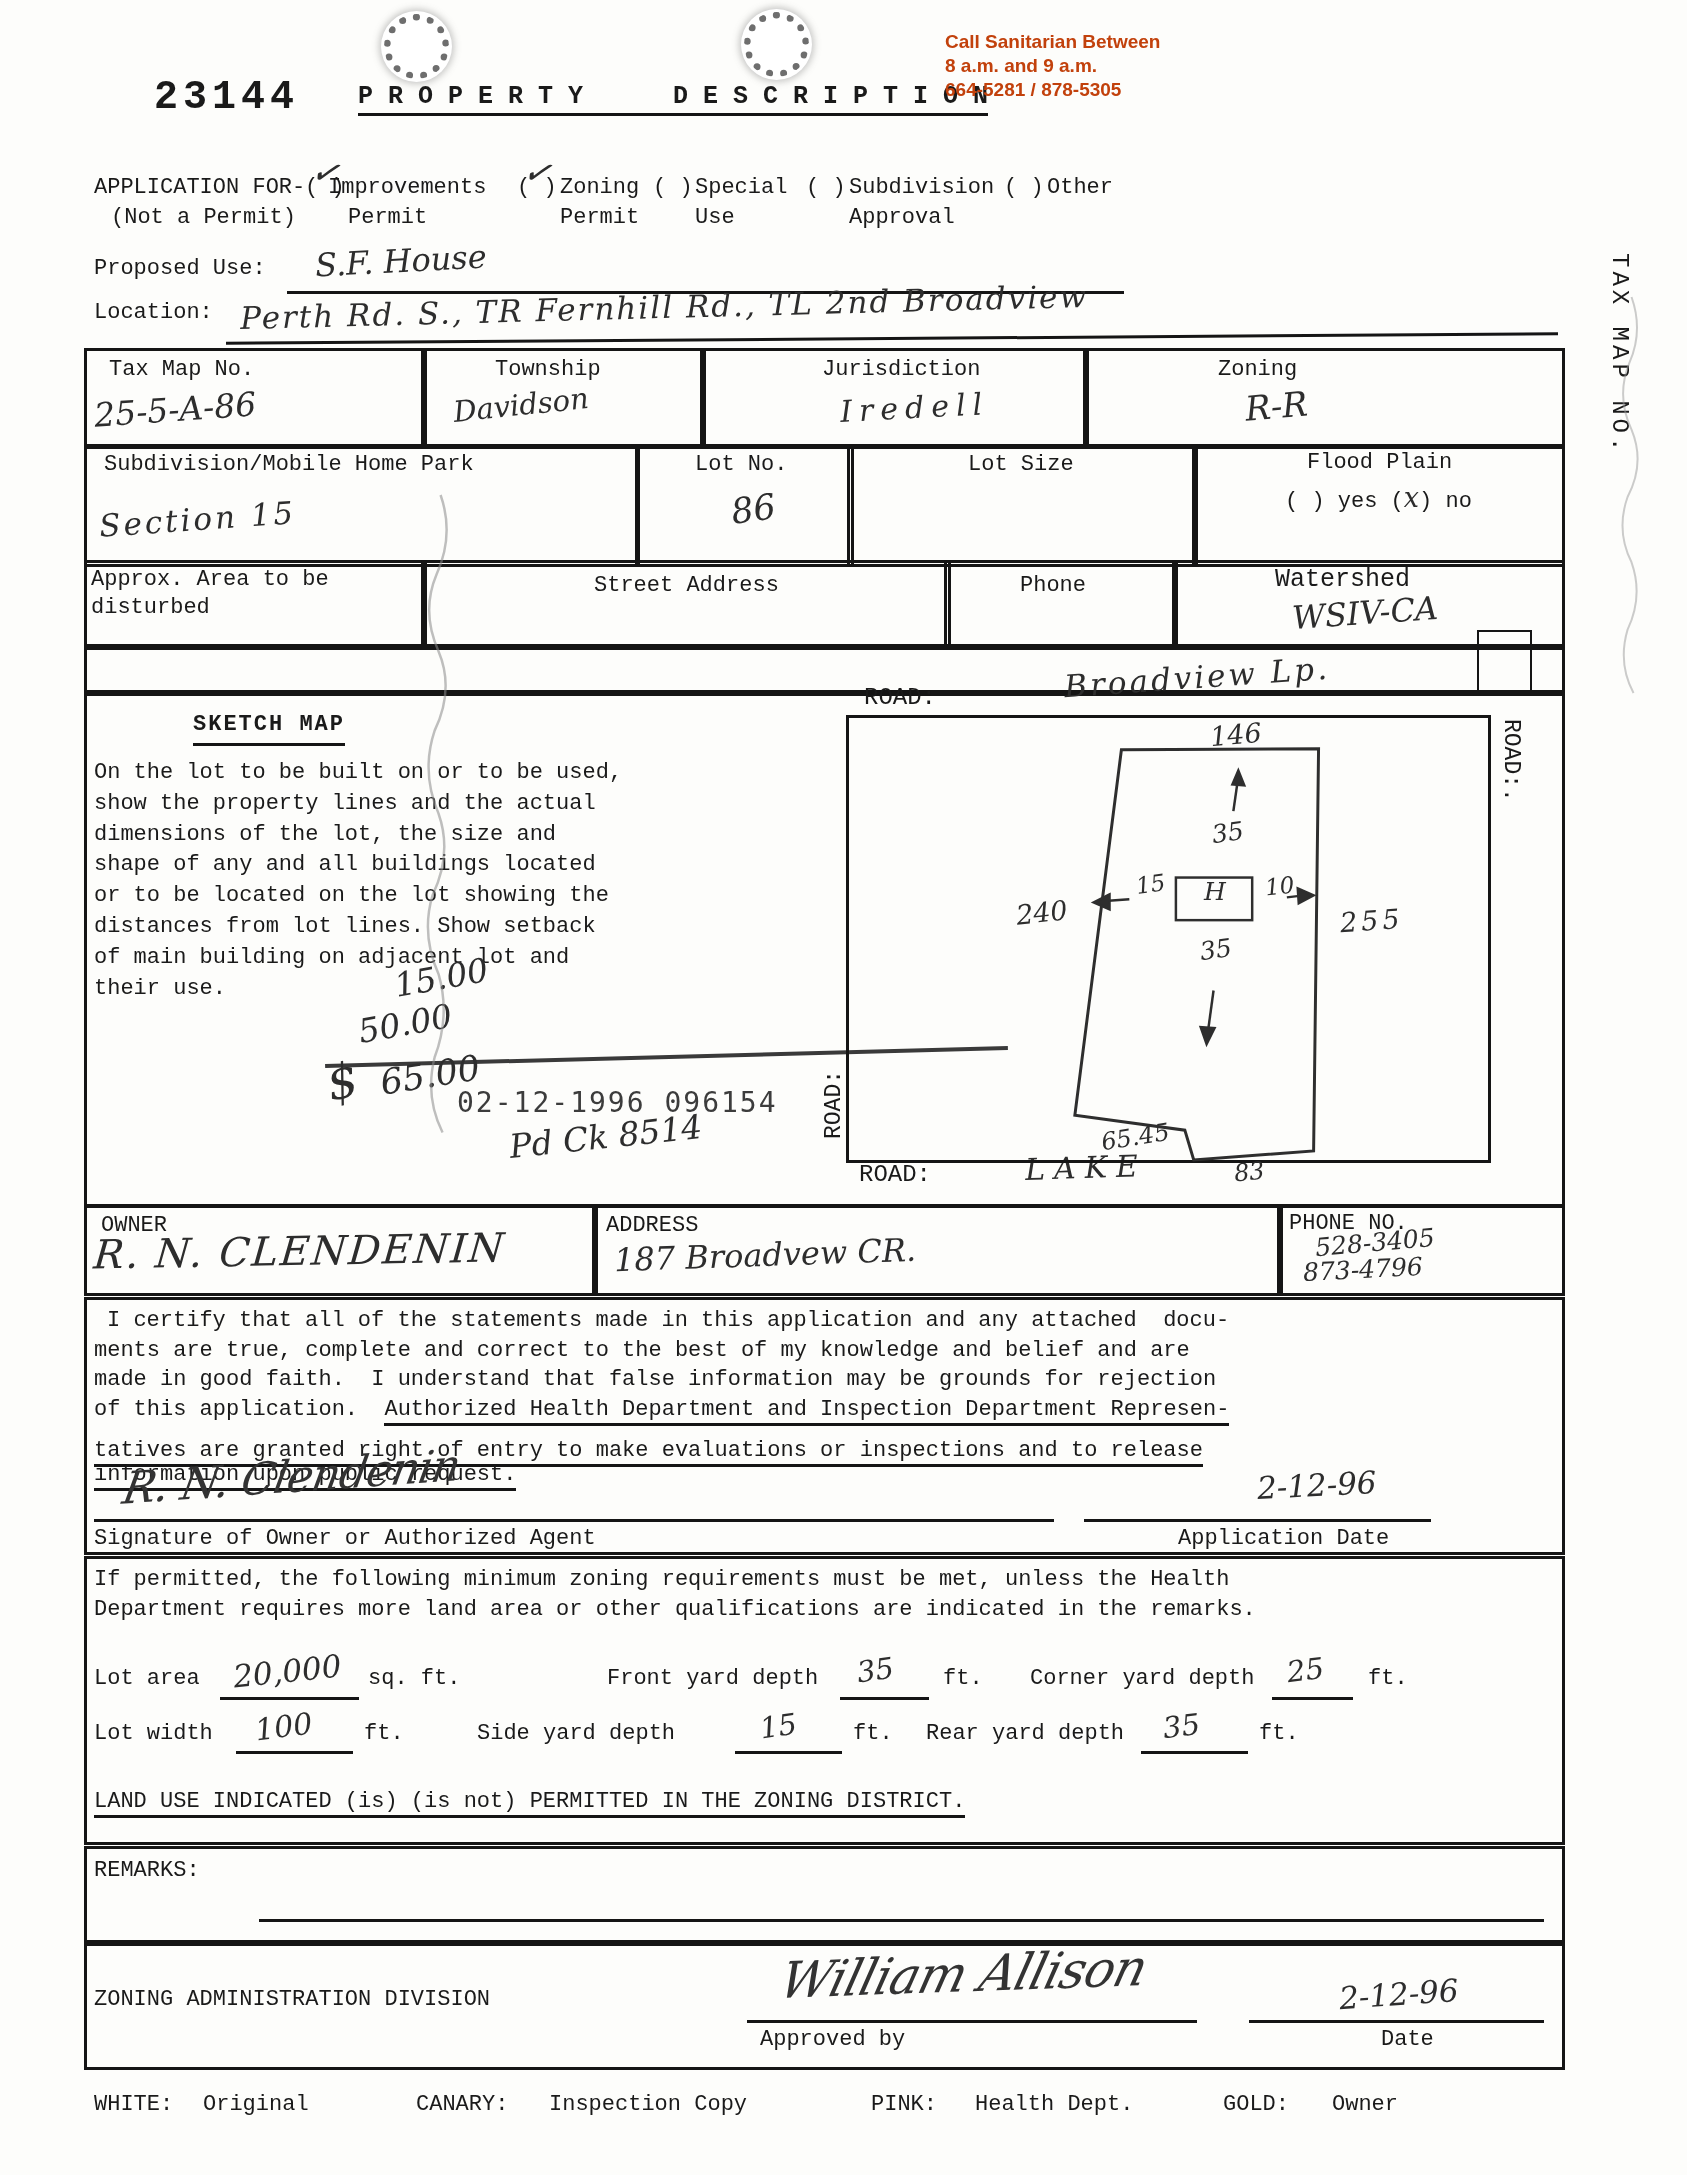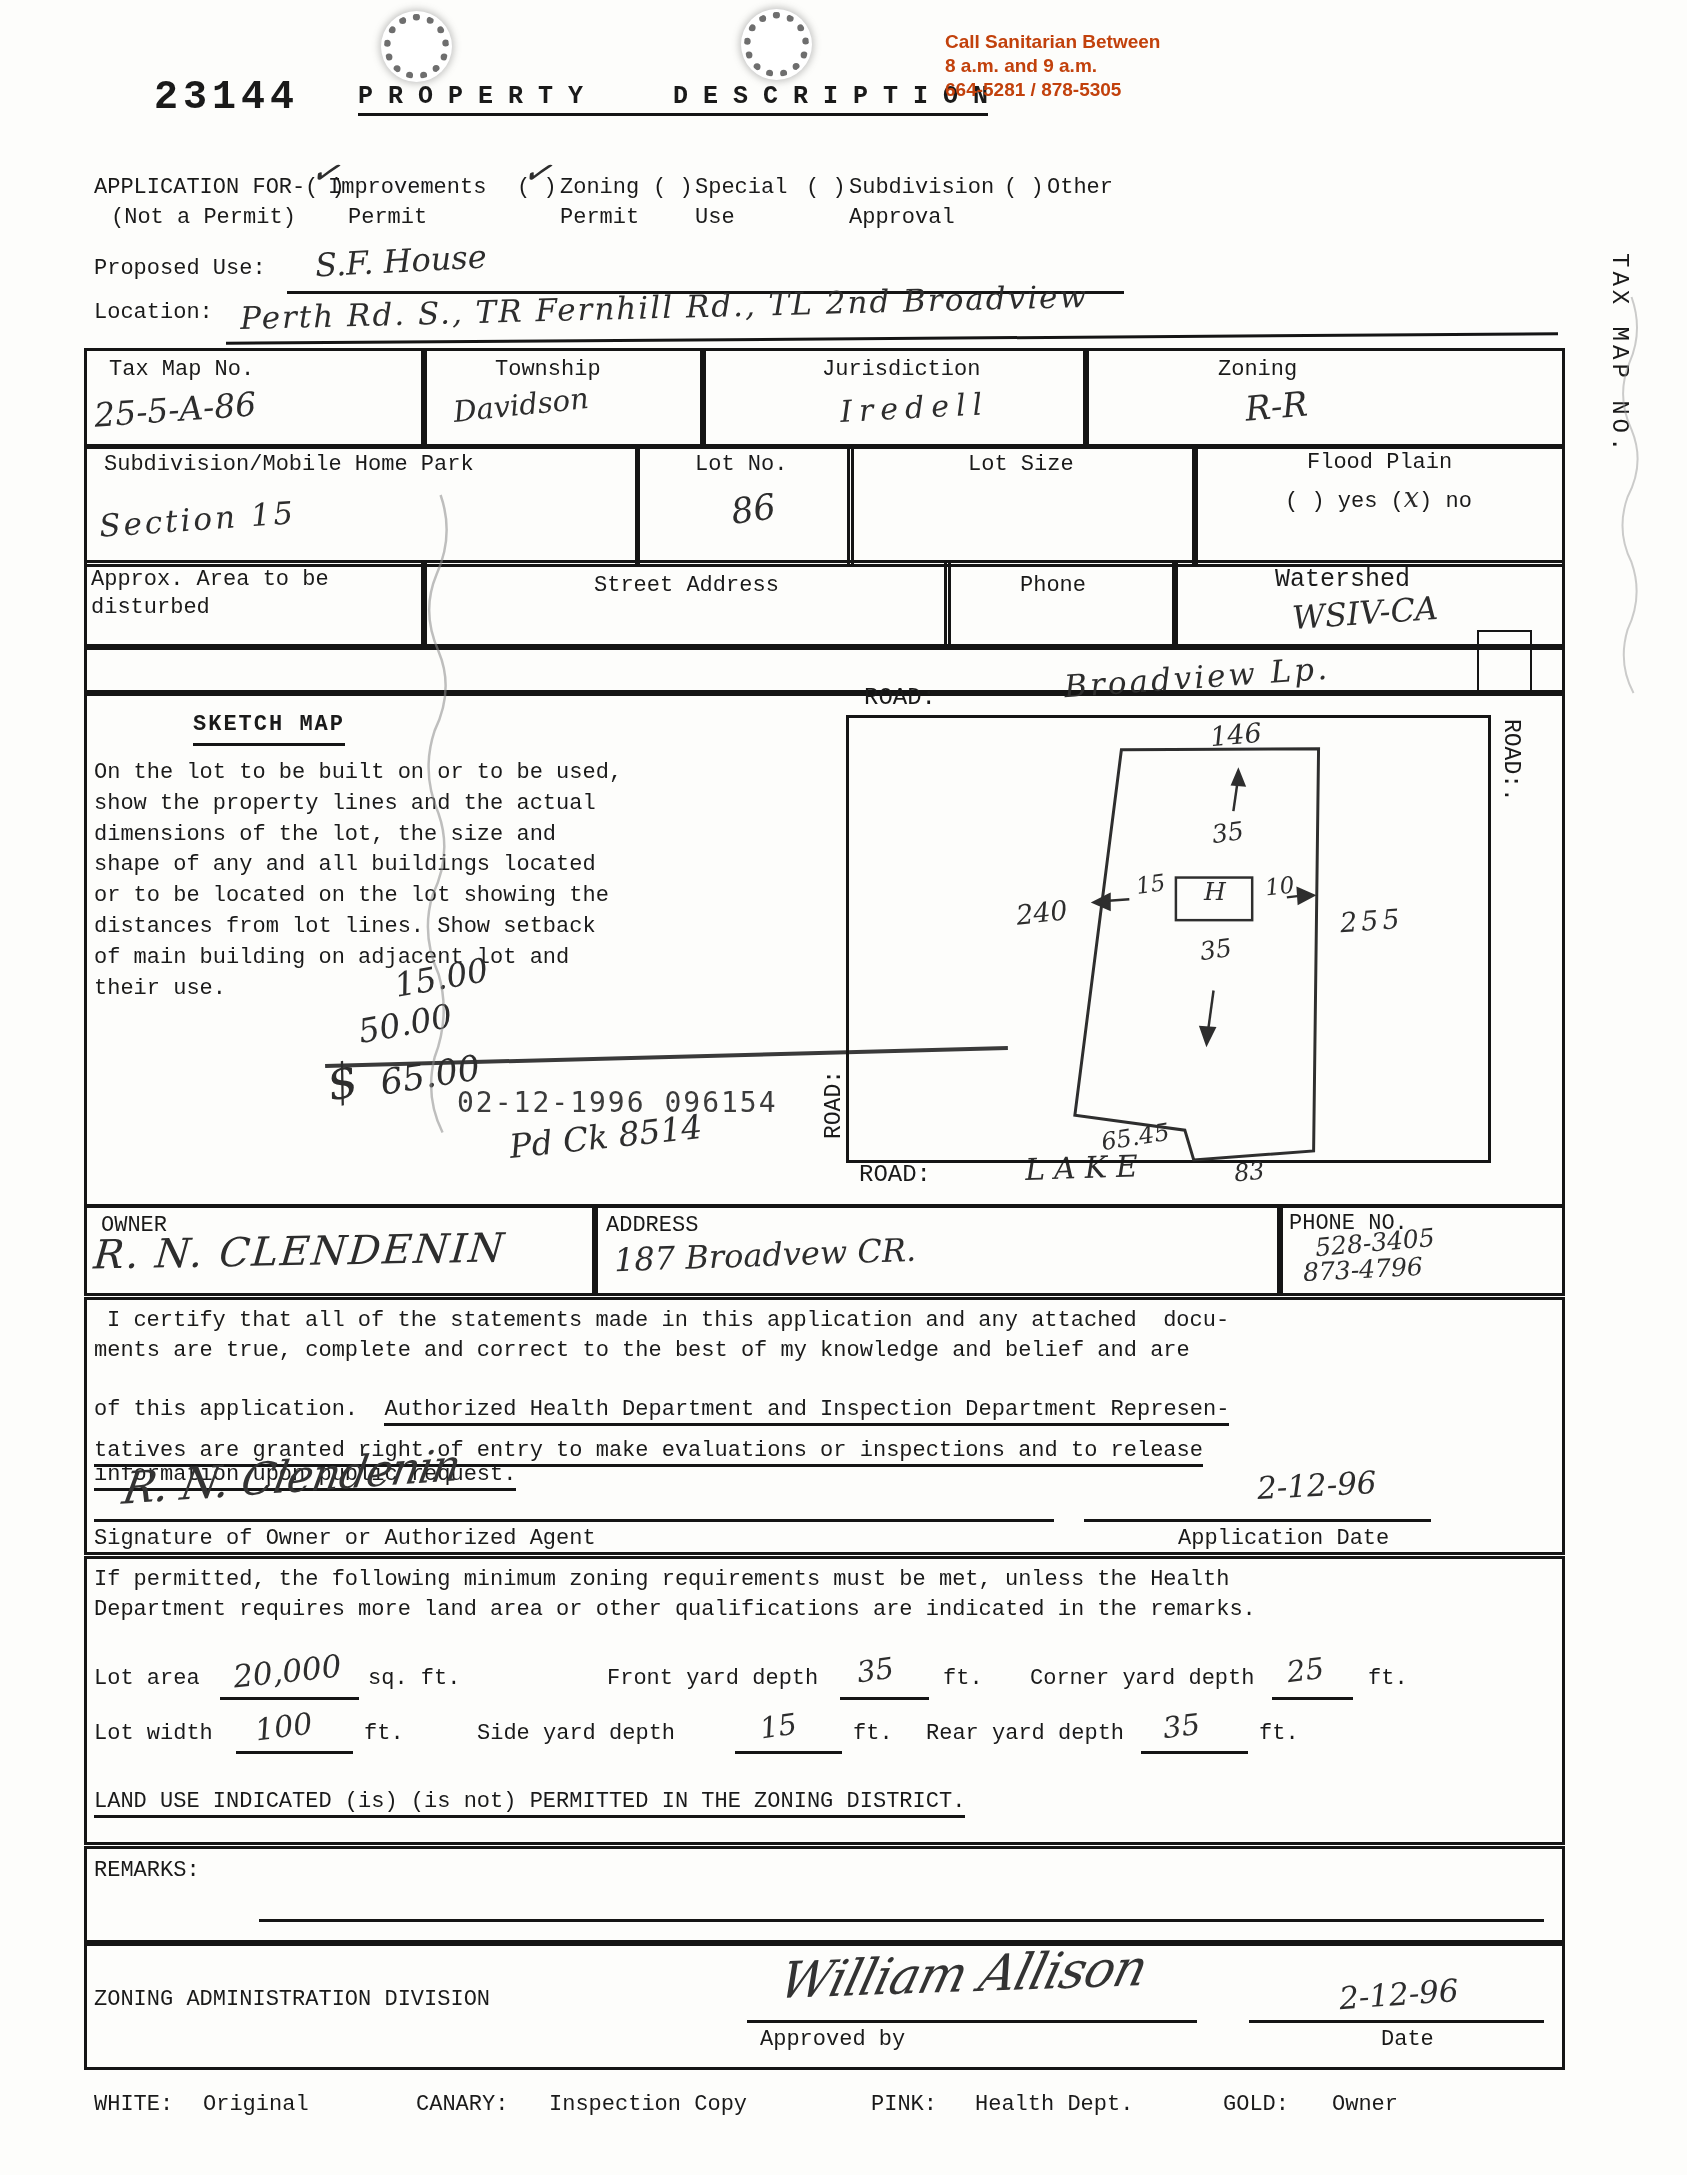--- a/index.html
+++ b/index.html
@@ -166,20 +166,21 @@
   <div class="hw" style="left:94px;top:1228px;font-size:40px;letter-spacing:2px;transform:rotate(-1deg) skewX(-6deg);">R. N. CLENDENIN</div>
   <div class="t" style="left:606px;top:1212px;">ADDRESS</div>
   <div class="hw" style="left:614px;top:1236px;font-size:32px;transform:rotate(-2deg);">187 Broadvew CR.</div>
   <div class="t" style="left:1289px;top:1210px;">PHONE NO.</div>
   <div class="hw" style="left:1315px;top:1228px;font-size:25px;transform:rotate(-5deg);">528-3405</div>
   <div class="hw" style="left:1303px;top:1255px;font-size:25px;transform:rotate(-3deg);">873-4796</div>
 
   <div class="box" style="left:84px;top:1297px;width:1475px;height:252px;"></div>
   <div class="t" style="left:107px;top:1307px;">I certify that all of the statements made in this application and any attached  docu-</div>
   <div class="t" style="left:94px;top:1337px;">ments are true, complete and correct to the best of my knowledge and belief and are</div>
+  <div class="t" style="left:94px;top:1366px;">made in good faith.  I understand that false information may be grounds for rejection</div>
   <div class="t" style="left:94px;top:1396px;"><span>of this application.  </span><span class="u">Authorized Health Department and Inspection Department Represen-</span></div>
   <div class="t" style="left:94px;top:1429px;margin-top:8px;"><span class="u">tatives are granted right of entry to make evaluations or inspections and to release</span></div>
   <div class="t" style="left:94px;top:1461px;"><span class="u">information upon public request.</span></div>
   <div class="hw sig" style="left:119px;top:1463px;font-size:44px;transform:rotate(-4deg) skewX(-14deg);color:#333;">R. N. Clendenin</div>
   <div class="hw" style="left:1257px;top:1467px;font-size:31px;transform:rotate(-3deg);">2-12-96</div>
   <div class="hline" style="left:94px;top:1519px;width:960px;"></div>
   <div class="hline" style="left:1084px;top:1519px;width:347px;"></div>
   <div class="t" style="left:94px;top:1525px;">Signature of Owner or Authorized Agent</div>
   <div class="t" style="left:1178px;top:1525px;">Application Date</div>
 

